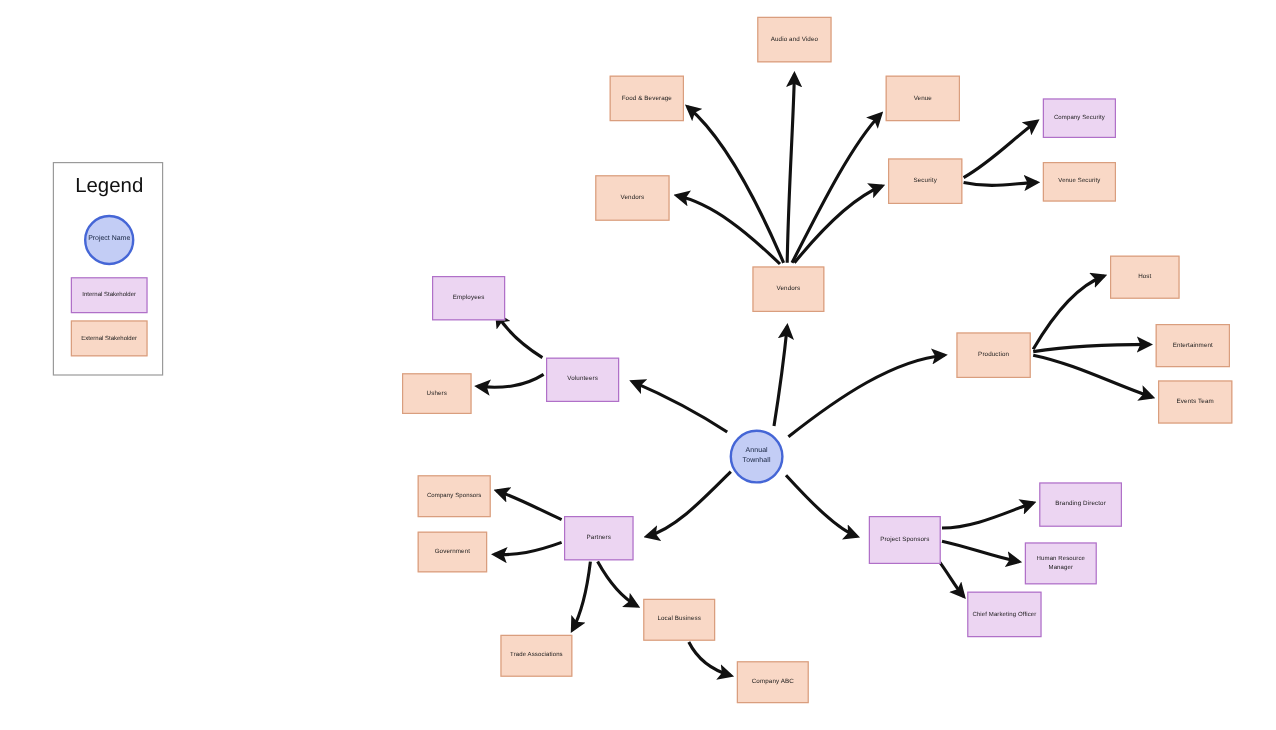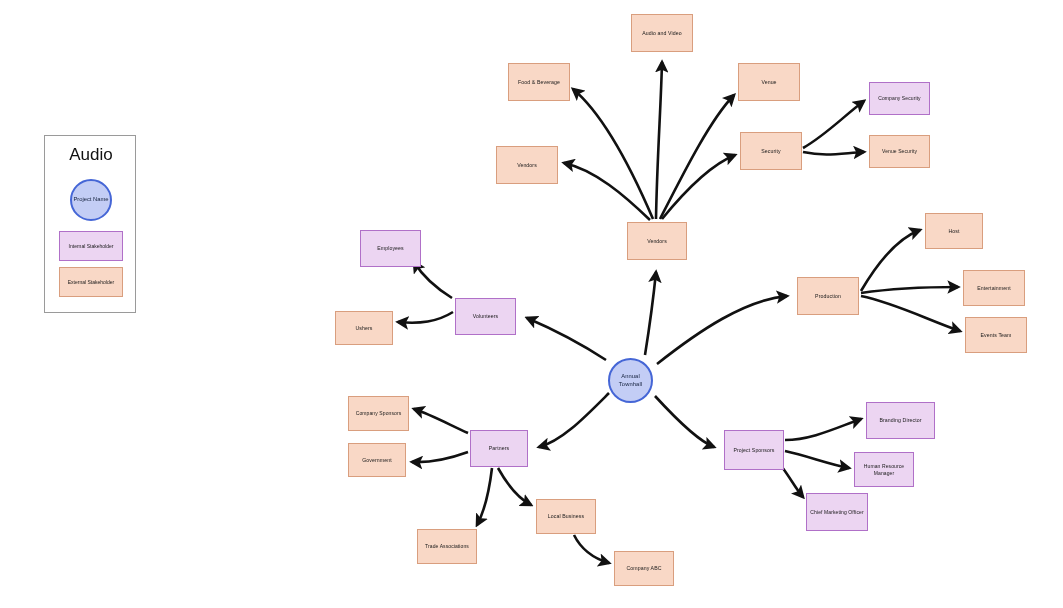--- a/index.html
+++ b/index.html
@@ -192,19 +192,19 @@
       <div class="node external" style="left: 417px; top: 529px; width: 60px; height: 35px; font-size: 5px;">Trade Associations</div>
       <div class="node external" style="left: 536px; top: 499px; width: 60px; height: 35px; font-size: 5.2px;">Local Business</div>
       <div class="node external" style="left: 614px; top: 551px; width: 60px; height: 35px; font-size: 5.2px;">Company ABC</div>
       <div class="node internal" style="left: 724px; top: 430px; width: 60px; height: 40px; font-size: 5.2px;">Project Sponsors</div>
       <div class="node internal" style="left: 866px; top: 402px; width: 69px; height: 37px; font-size: 5.2px;">Branding Director</div>
       <div class="node internal" style="left: 854px; top: 452px; width: 60px; height: 35px; font-size: 5px;">Human Resource Manager</div>
       <div class="node internal" style="left: 806px; top: 493px; width: 62px; height: 38px; font-size: 5px;">Chief Marketing Officer</div>
     </div>
 
   <div id="legend">
-    <div id="legend-title">Audio</div>
+    <div id="legend-title">Legend</div>
     <div class="legend-circle">Project Name</div>
     <div class="legend-swatch internal">Internal Stakeholder</div>
     <div class="legend-swatch external">External Stakeholder</div>
   </div>
 
 </div>
 
 </body></html>

